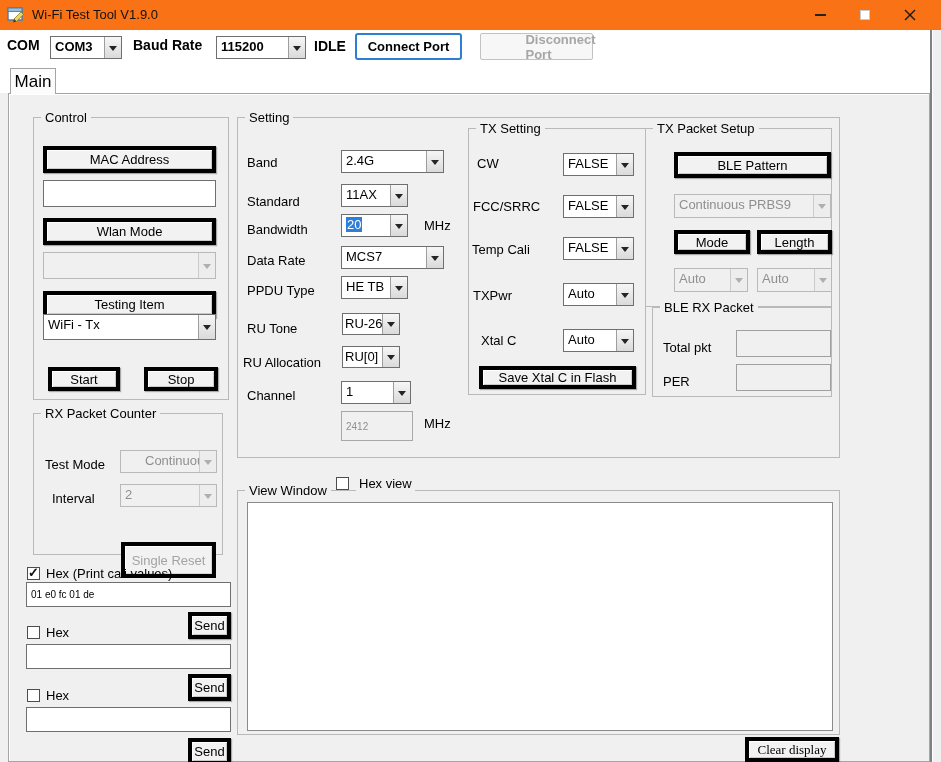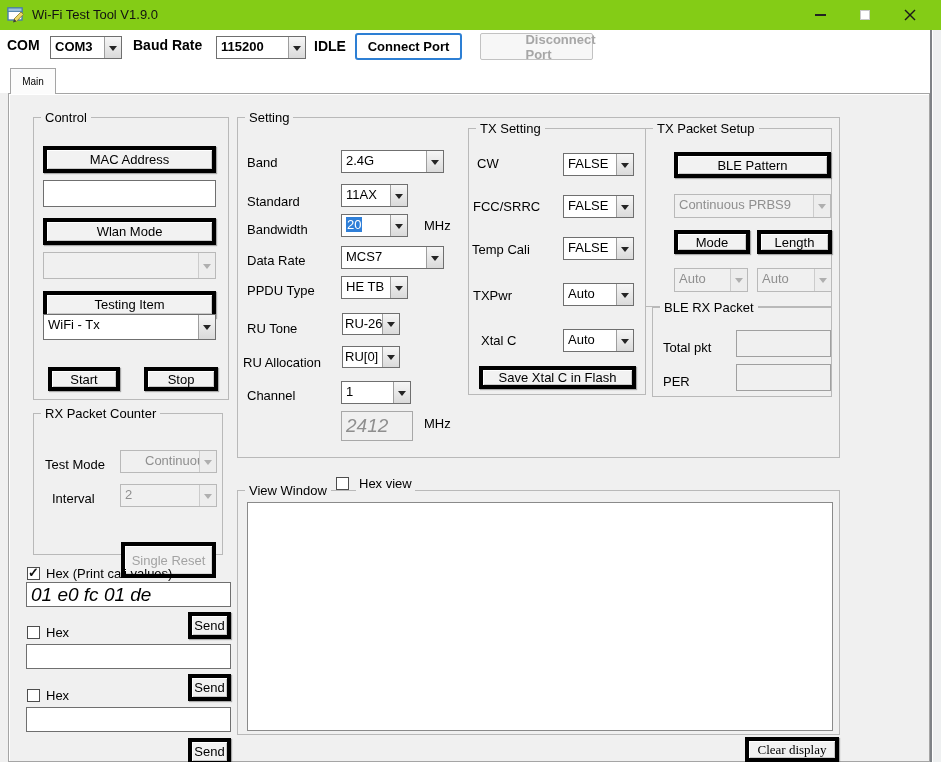--- a/index.html
+++ b/index.html
@@ -3,21 +3,21 @@
 <meta charset="utf-8">
 <style>
   * { margin:0; padding:0; box-sizing:border-box; }
   html,body { background:#ffffff; }
   body { font-family:"Liberation Sans", sans-serif; }
 
   .win { position:relative; width:941px; height:762px; background:#f0f0f0;
          overflow:hidden; font-size:13px; color:#000; }
 
   
-  .titlebar { position:absolute; left:0; top:0; width:941px; height:30px; background:#84cc16; }
+  .titlebar { position:absolute; left:0; top:0; width:941px; height:30px; background:#f97316; }
   .title-text { position:absolute; left:32px; top:0; height:30px; line-height:30px; font-size:13px; color:#111; white-space:nowrap; }
   .app-icon { position:absolute; left:7px; top:6px; width:18px; height:18px; }
   .winbtn { position:absolute; top:0; height:30px; width:44px; display:flex; align-items:center; justify-content:center; }
   .glyph-min { width:11px; height:0; border-top:2px solid #222; display:block; }
   .glyph-max { width:10px; height:10px; border:1px solid #c9c9c9; display:block; background:#fff; }
 
   .topband { position:absolute; left:0; top:30px; width:930px; height:63px; background:#ffffff; }
   .right-frame { position:absolute; left:930px; top:30px; width:11px; height:732px;
                  background:#eef0f1; border-left:2px solid #7e8287; box-shadow:inset 1px 0 0 #ffffff; }
 
@@ -35,34 +35,34 @@
   .combo-value { flex:1; font-size:13px; line-height:19px; padding-left:4px; overflow:hidden; white-space:nowrap; }
   .combo-arrow { width:17px; align-self:stretch; border-left:1px solid #9e9e9e;
                  background:linear-gradient(#f6f6f6,#dadada); display:flex; align-items:center; justify-content:center; }
   .combo-arrow::before { content:""; width:0; height:0; border:4px solid transparent; border-top:5px solid #242424; margin-top:5px; }
   .combo.disabled { background:#f0f0f0; border-color:#b9b9b9; }
   .combo.disabled .combo-value { color:#8f8f8f; }
   .combo.disabled .combo-arrow { background:#ededed; border-left-color:#cccccc; }
   .combo.disabled .combo-arrow::before { border-top-color:#afafaf; }
 
   .textbox { position:absolute; border:1px solid #6f6f6f; background:#fff; font-family:inherit;
-             font-size:19px; padding:0 4px; outline:none; color:#000;font-style:italic; }
+             font-size:10px; padding:0 4px; outline:none; color:#000; }
   .textbox.readonly { background:#f0f0f0; border-color:#a8a8a8; color:#8f8f8f; }
   .outfield { position:absolute; border:1px solid #a0a0a0; background:#f0f0f0; }
 
   .groupbox { position:absolute; border:1px solid #b9b9b9; }
   .gb-title { position:absolute; top:-8px; left:7px; background:#f0f0f0; padding:0 4px; font-size:13px; white-space:nowrap; }
 
   .checkbox { position:absolute; width:13px; height:13px; background:#fff; border:1px solid #4d4d4d; }
   .checkbox.checked::after { content:"✓"; position:absolute; left:0px; top:-3px; font-size:13px; font-weight:bold; color:#101010; }
 
   .seltext { background:#2f7fd8; color:#fff; padding:0 1px; }
 
   .tab { position:absolute; left:10px; top:68px; width:46px; height:26px; background:#fcfcfc;
-         border:1px solid #a5a5a5; border-bottom:none; display:flex; align-items:center; justify-content:center; font-size:10px; }
+         border:1px solid #a5a5a5; border-bottom:none; display:flex; align-items:center; justify-content:center; font-size:17px; }
   .tabpage { position:absolute; left:8px; top:93px; width:922px; height:669px; background:#f0f0f0;
              border:1px solid #a5a5a5; box-shadow: inset 1px 1px 0 #ffffff; }
 
   .btn-connect { position:absolute; background:#fff; border:2px solid #2d7fd4; border-radius:3px;
                  font-weight:bold; font-size:13px; display:flex; align-items:center; justify-content:center; }
   .btn-disconnect { position:absolute; background:#f7f7f7; border:1px solid #c2c2c2; border-radius:2px;
                     font-weight:bold; font-size:13px; color:#a6a6a6; display:flex; align-items:center; justify-content:center; }
 
   textarea.viewarea { position:absolute; border:1px solid #8a8a8a; background:#fff; resize:none;
                       font-family:"Liberation Mono", monospace; font-size:12px; padding:3px; outline:none; }

